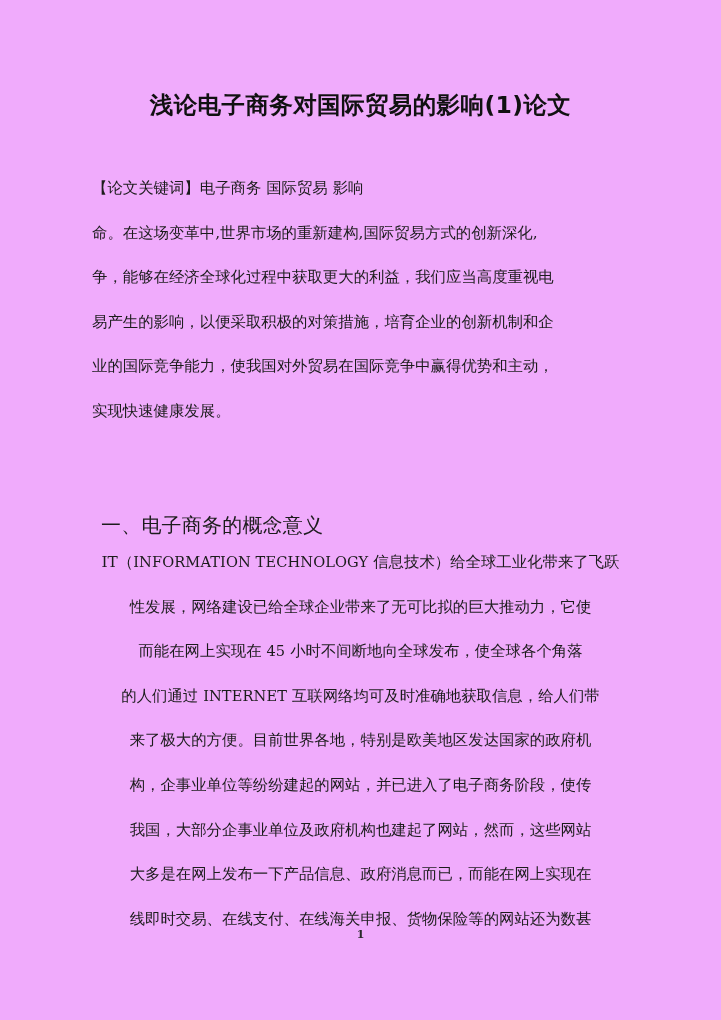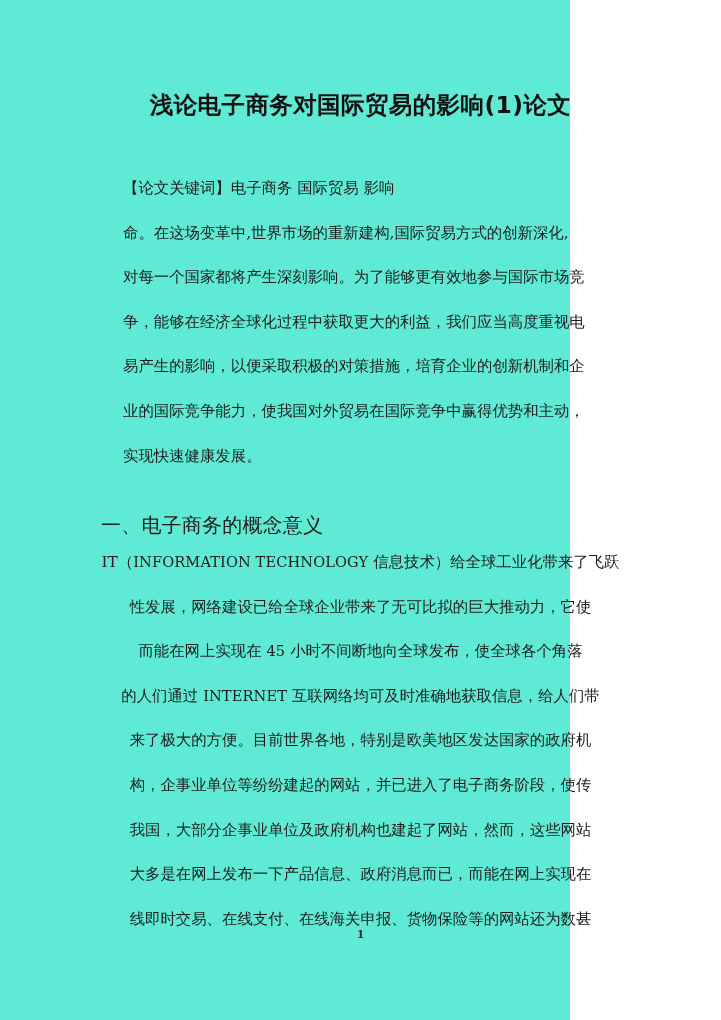--- a/index.html
+++ b/index.html
@@ -14,23 +14,23 @@
     overflow: hidden;
     font-family: "DejaVu Serif", "Liberation Serif", serif;
     color: #1a1a1a;
     -webkit-font-smoothing: antialiased;
   }
 
   .page {
     position: absolute;
     left: 0;
     top: 0;
-    width: 570px;
+    width: 721px;
     height: 1020px;
-    background: #5eead4;
+    background: #f0abfc;
   }
 
   .content {
     position: absolute;
     left: 92px;
     top: 0;
     width: 537px;
   }
 
   
@@ -99,24 +99,23 @@
 </style>
 </head>
 <body>
 
 <div class="page">
 
   <div class="content">
 
     <h1 class="doc-title">浅论电子商务对国际贸易的影响(1)论文</h1>
 
-    <div class="body-block" style="top: 166px; margin-left: 31px;">
+    <div class="body-block" style="top: 166px;">
       <div class="line tight">【论文关键词】电子商务 国际贸易 影响</div>
       <div class="line tight">命。在这场变革中,世界市场的重新建构,国际贸易方式的创新深化,</div>
-      <div class="line tight">对每一个国家都将产生深刻影响。为了能够更有效地参与国际市场竞</div>
       <div class="line tight">争，能够在经济全球化过程中获取更大的利益，我们应当高度重视电</div>
       <div class="line tight">易产生的影响，以便采取积极的对策措施，培育企业的创新机制和企</div>
       <div class="line tight">业的国际竞争能力，使我国对外贸易在国际竞争中赢得优势和主动，</div>
       <div class="line tight">实现快速健康发展。</div>
     </div>
 
     <div class="body-block" style="top: 503px;">
       <div class="line section-heading">一、电子商务的概念意义</div>
     </div>
 

